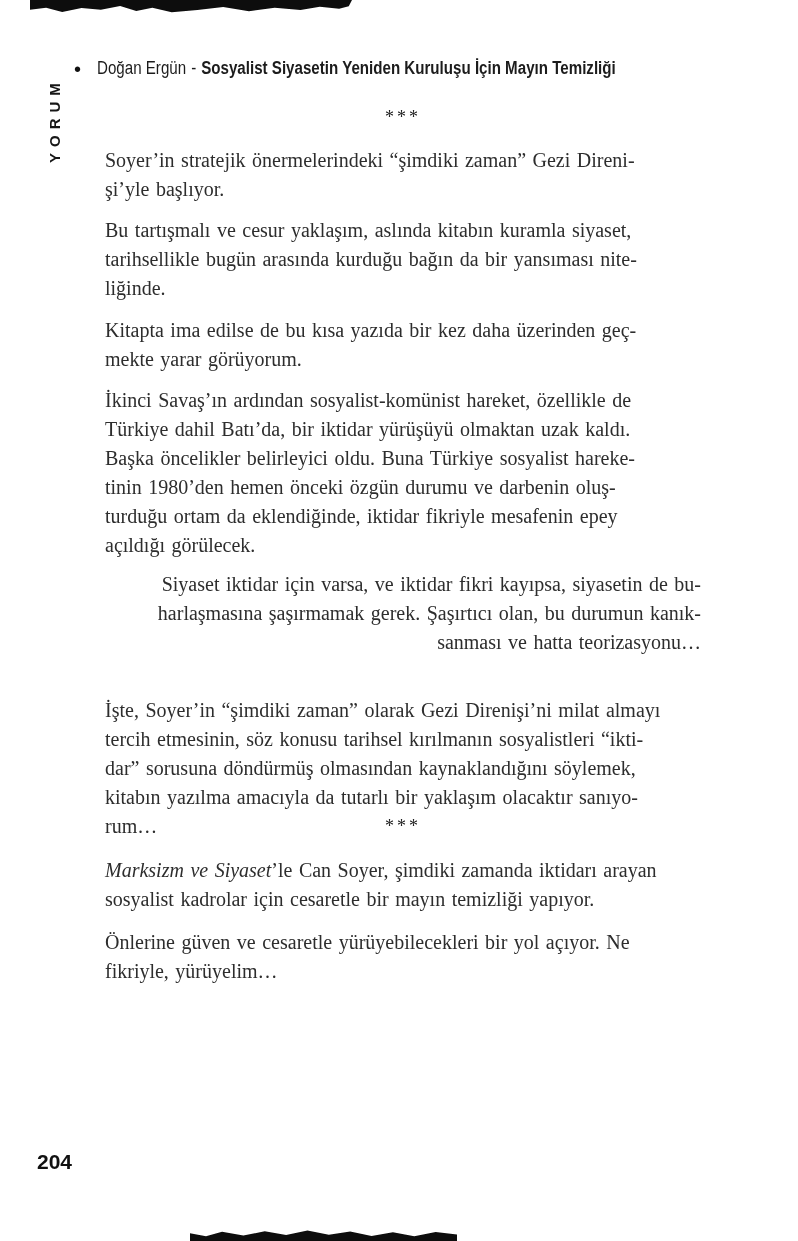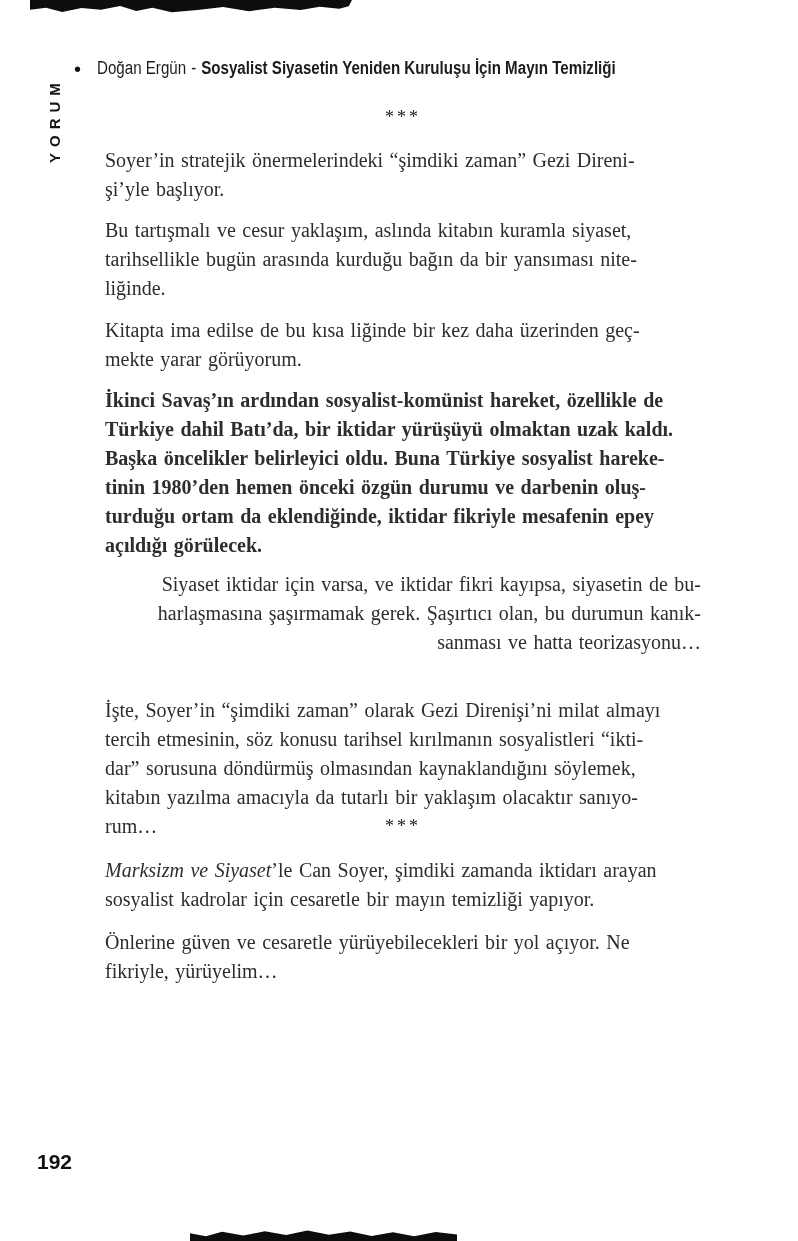--- a/index.html
+++ b/index.html
@@ -77,24 +77,24 @@
 
   <div class="sep" style="top:107px;">***</div>
 
   <div class="para" style="top:216px;">Bu tartışmalı ve cesur yaklaşım, aslında kitabın kuramla siyaset,
 tarihsellikle bugün arasında kurduğu bağın da bir yansıması nite-
 liğinde.</div>
 
   <div class="para" style="top:146px;">Soyer’in stratejik önermelerindeki “şimdiki zaman” Gezi Direni-
 şi’yle başlıyor.</div>
 
-  <div class="para" style="top:316px;">Kitapta ima edilse de bu kısa liğinde bir kez daha üzerinden geç-
+  <div class="para" style="top:316px;">Kitapta ima edilse de bu kısa yazıda bir kez daha üzerinden geç-
 mekte yarar görüyorum.</div>
 
-  <div class="para" style="top:386px;font-weight:bold;">İkinci Savaş’ın ardından sosyalist-komünist hareket, özellikle de
+  <div class="para" style="top:386px;">İkinci Savaş’ın ardından sosyalist-komünist hareket, özellikle de
 Türkiye dahil Batı’da, bir iktidar yürüşüyü olmaktan uzak kaldı.
 Başka öncelikler belirleyici oldu. Buna Türkiye sosyalist hareke-
 tinin 1980’den hemen önceki özgün durumu ve darbenin oluş-
 turduğu ortam da eklendiğinde, iktidar fikriyle mesafenin epey
 açıldığı görülecek.</div>
 
   <div class="para" style="top:570px;text-align:right;">Siyaset iktidar için varsa, ve iktidar fikri kayıpsa, siyasetin de bu-
 harlaşmasına şaşırmamak gerek. Şaşırtıcı olan, bu durumun kanık-
 sanması ve hatta teorizasyonu…</div>
 
@@ -105,17 +105,17 @@
 rum…</div>
 
   <div class="sep" style="top:816px;">***</div>
 
   <div class="para" style="top:856px;"><span class="italic">Marksizm ve Siyaset</span><span>’le Can Soyer, şimdiki zamanda iktidarı arayan
 sosyalist kadrolar için cesaretle bir mayın temizliği yapıyor.</span></div>
 
   <div class="para" style="top:928px;">Önlerine güven ve cesaretle yürüyebilecekleri bir yol açıyor. Ne
 fikriyle, yürüyelim…</div>
 
-  <div class="folio">192</div>
+  <div class="folio">204</div>
 
   <div class="scan-bar bottom"></div>
 
 </div>
 
 </body></html>

